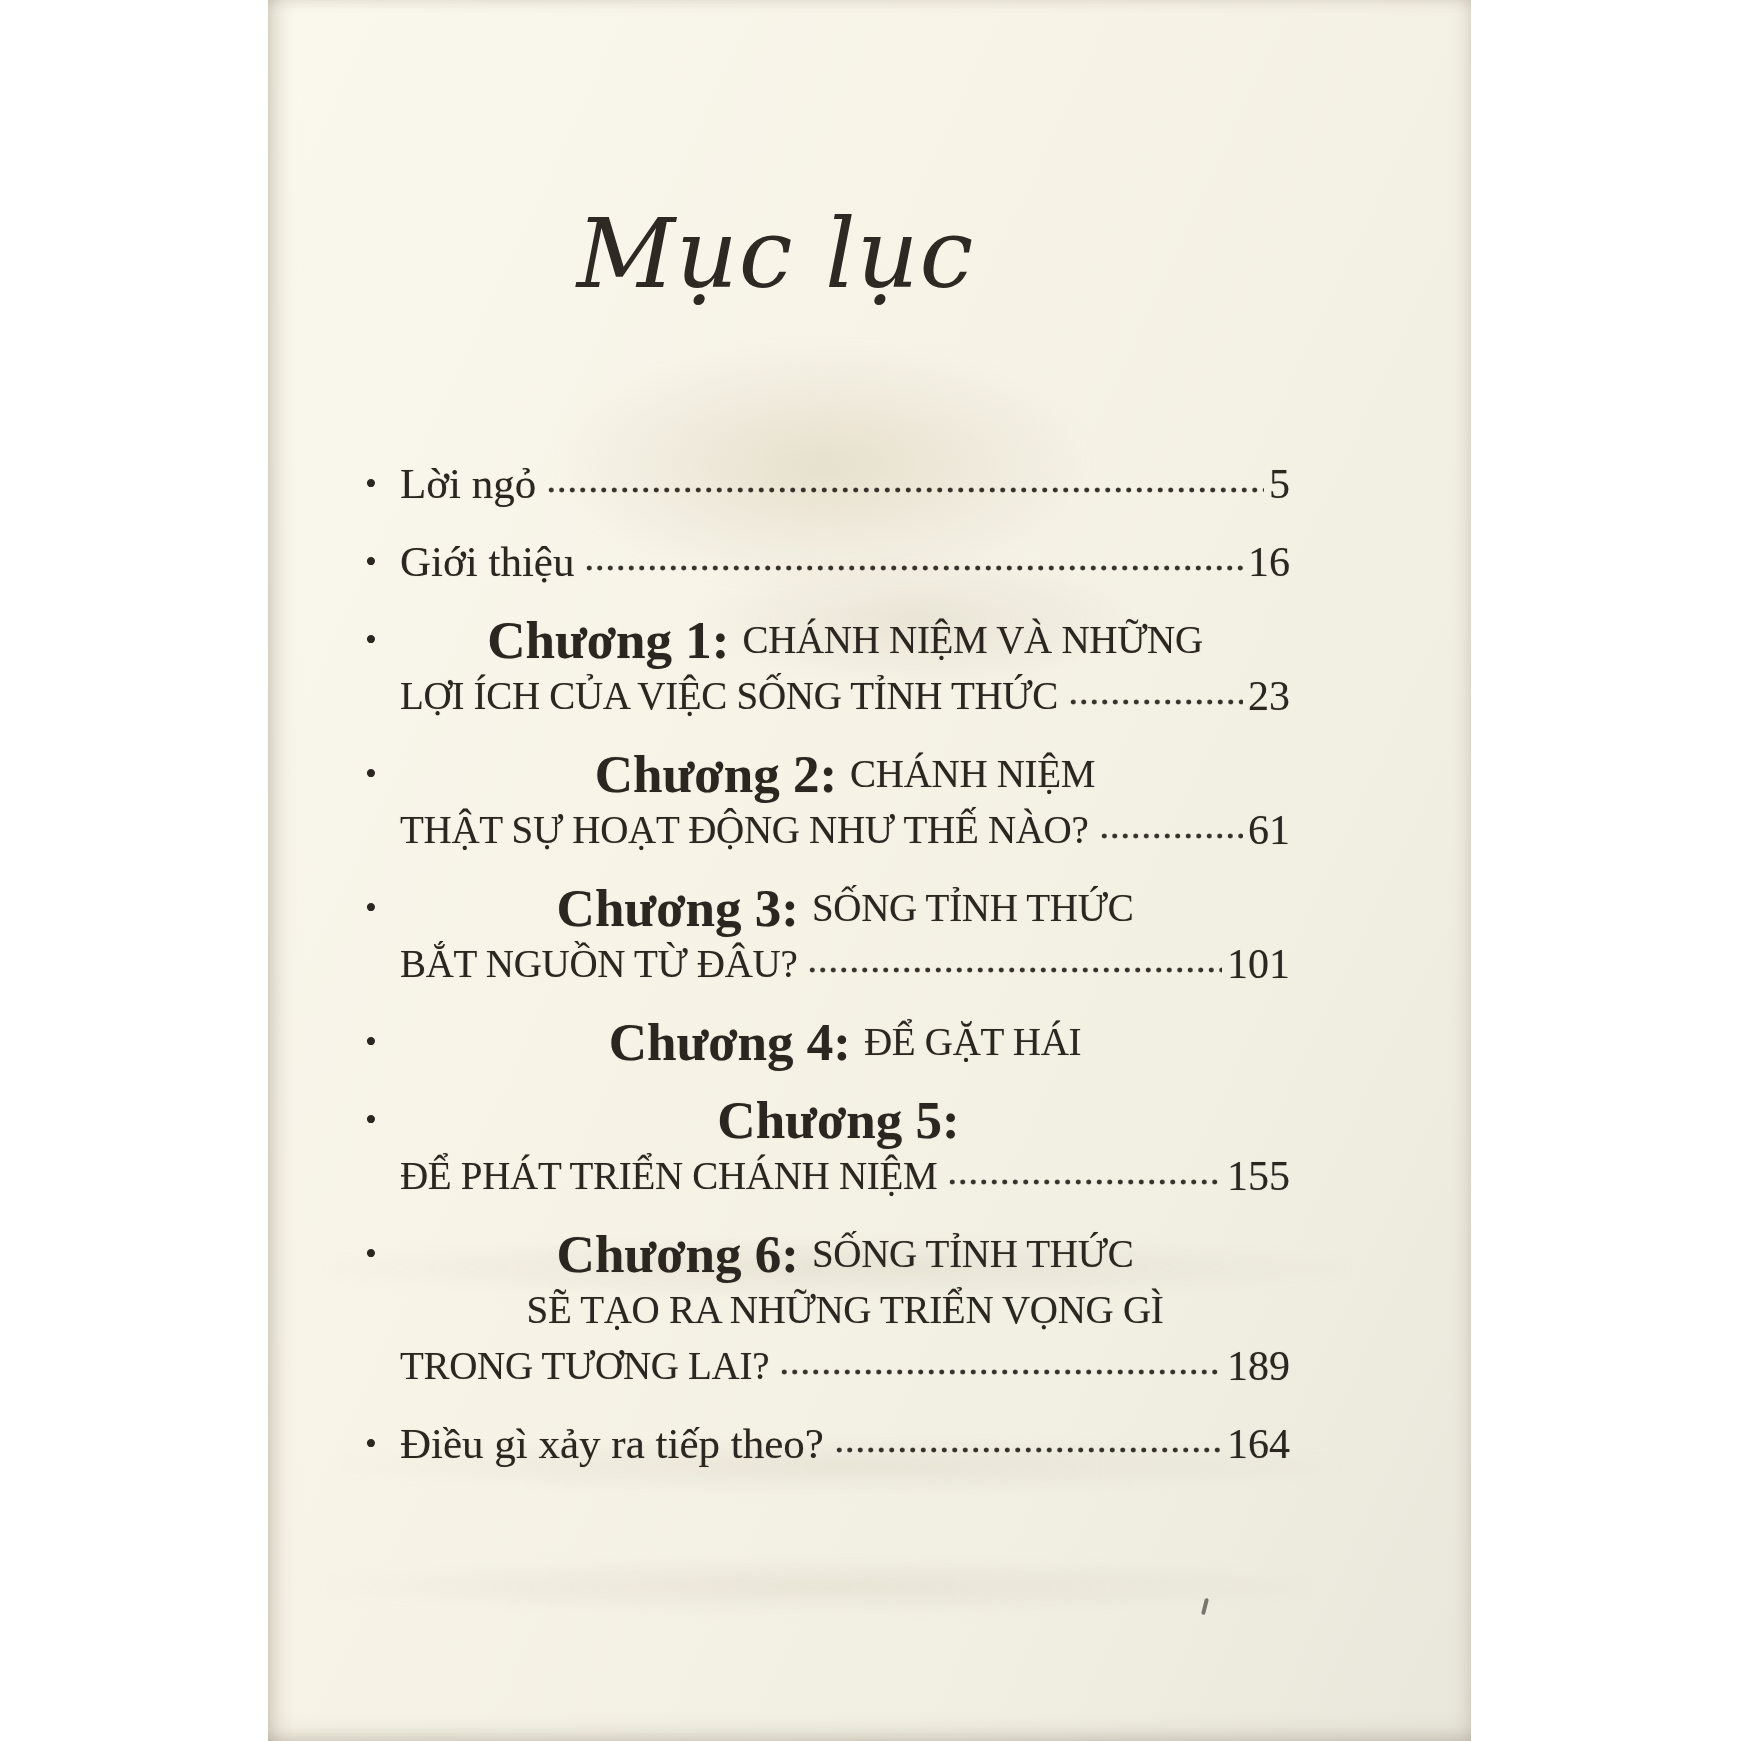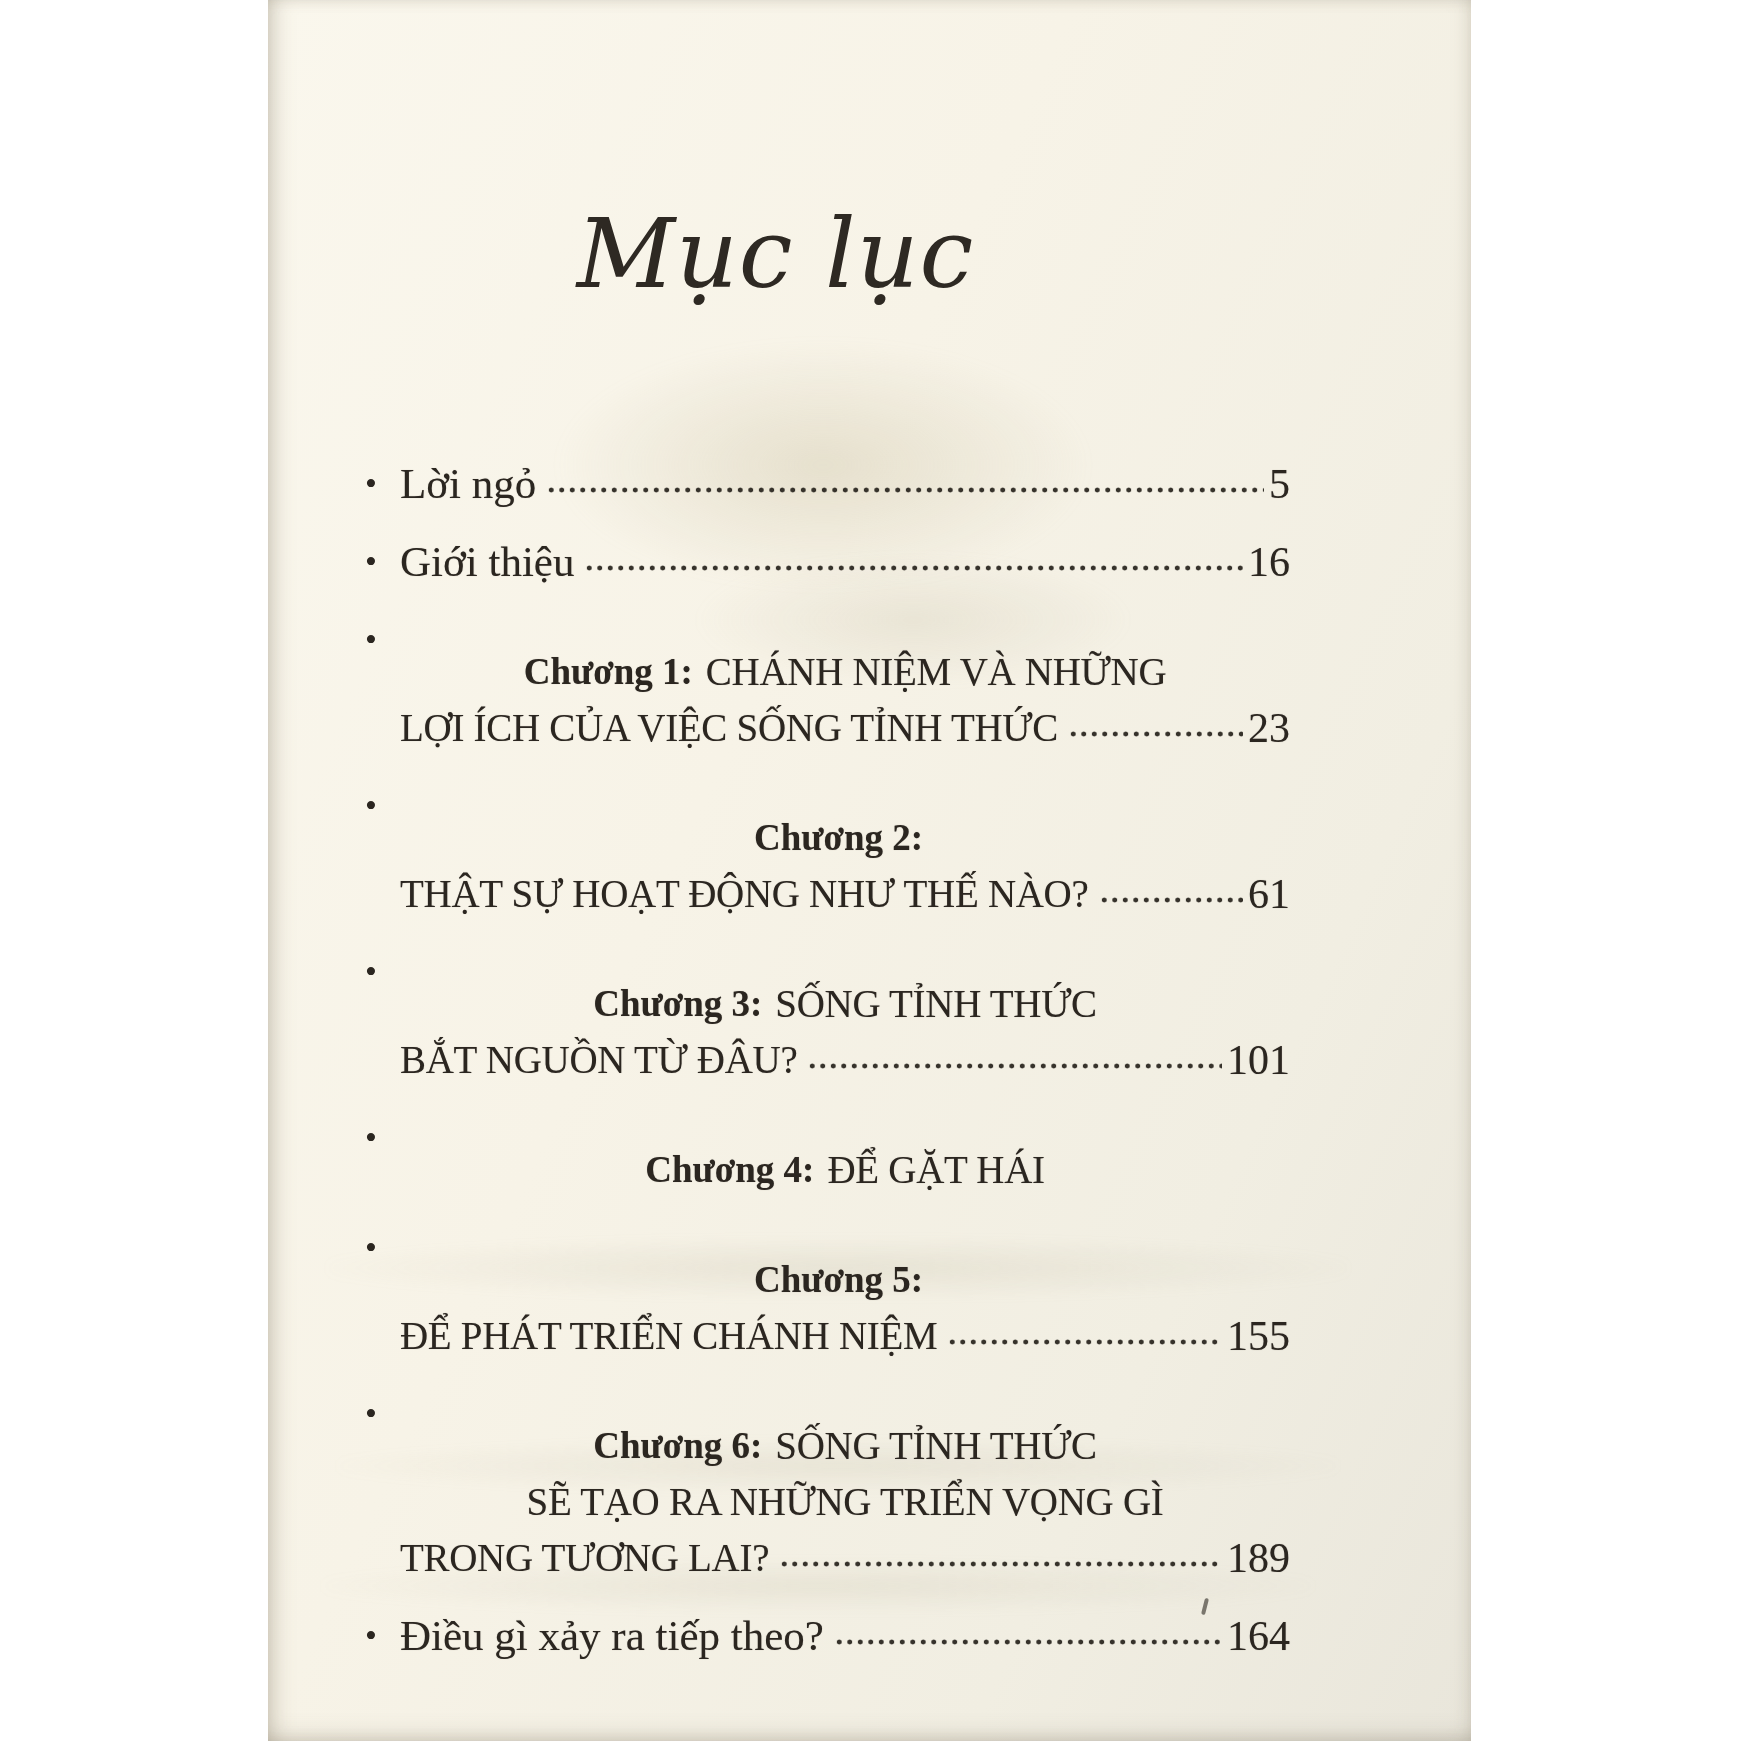--- a/index.html
+++ b/index.html
@@ -75,21 +75,21 @@
     color: #2b2620;
   }
   .entry-body { flex: 1 1 auto; min-width: 0; }
   .line { display: flex; align-items: flex-end; justify-content: center; }
   .line-text, .chap-label, .pagenum {
     white-space: nowrap;
     line-height: 56px;
     text-shadow: 0 0 1px rgba(43,38,32,0.30);
   }
   .plain .line-text { font-size: 43px; }
-  .chap-label { font-weight: bold; font-size: 37px; margin-right: 13px; margin-top: 32px; }
+  .chap-label { font-weight: bold; font-size: 53px; margin-right: 13px; }
   .caps { font-size: 39px; letter-spacing: -0.3px; }
   .pagenum { font-size: 42px; margin-left: 3px; }
   .leader {
     flex: 1 1 auto;
     min-width: 40px;
     align-self: stretch;
     margin-left: 10px;
     margin-right: 2px;
     background-image: radial-gradient(circle, #36322b 2.1px, rgba(0,0,0,0) 2.8px);
     background-size: 10.5px 14px;
@@ -154,20 +154,21 @@
                 <span class="leader"></span>
                 <span class="pagenum">23</span>
               </div>
             </div>
   </div>
           <div class="entry chapter">
     <span class="bullet">•</span>
     <div class="entry-body">
               <div class="line">
                 <span class="chap-label">Chương 2:</span>
+                <span class="line-text caps">CHÁNH NIỆM</span>
               </div>
               <div class="line">
                 <span class="line-text caps">THẬT SỰ HOẠT ĐỘNG NHƯ THẾ NÀO?</span>
                 <span class="leader"></span>
                 <span class="pagenum">61</span>
               </div>
             </div>
   </div>
           <div class="entry chapter">
     <span class="bullet">•</span>

